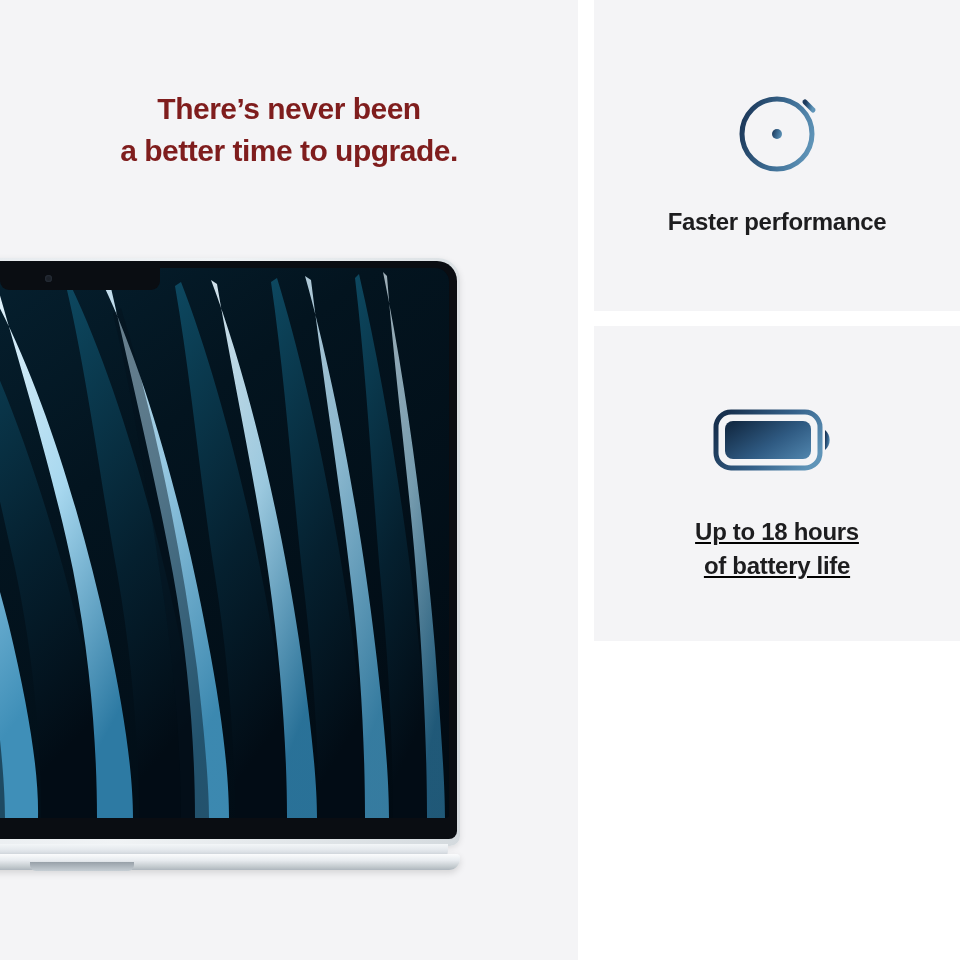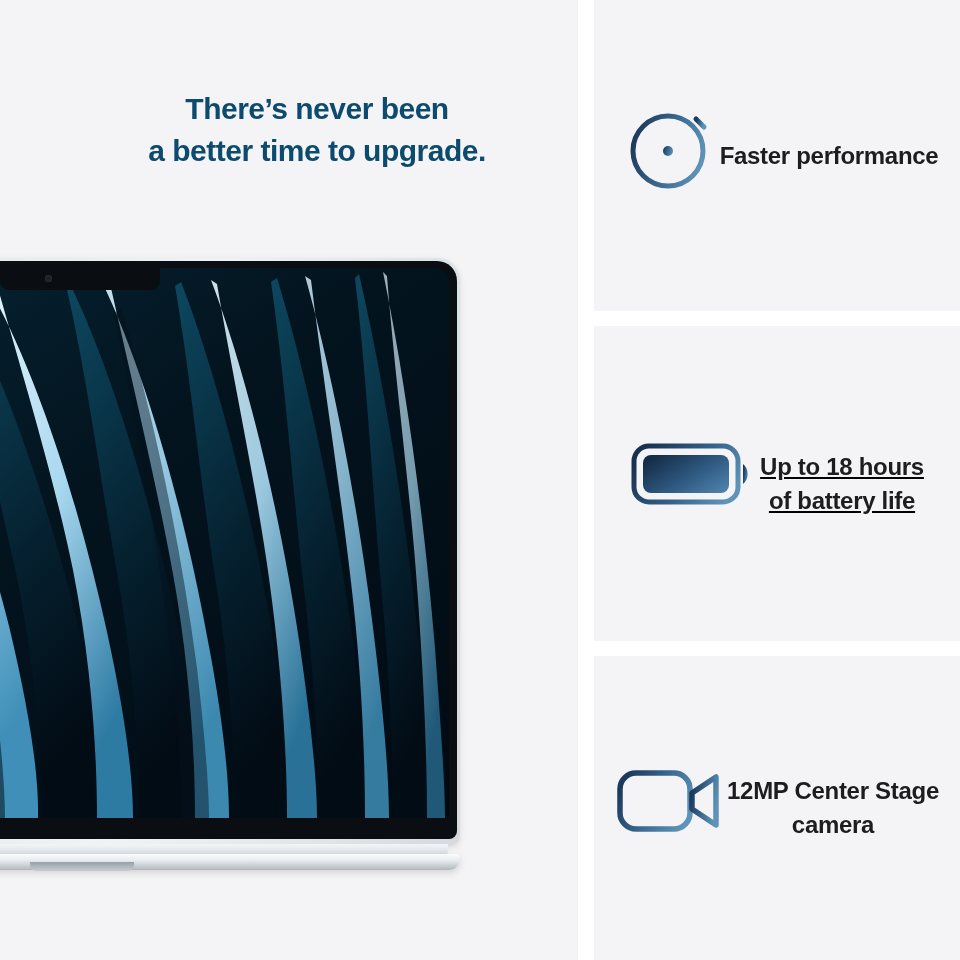--- a/index.html
+++ b/index.html
@@ -30,23 +30,22 @@
   .headline {
     position: absolute;
     left: 0;
     top: 88px;
     width: 578px;
     text-align: center;
     font-size: 30px;
     line-height: 42px;
     font-weight: bold;
     letter-spacing: -0.5px;
-    color: #0c4a6e;
+    color: #7f1d1d;
     white-space: pre-line;
-    margin-left: 28px;
   }
 
   
   .macbook {
     position: absolute;
     left: -300px;
     top: 258px;
     width: 760px;
     height: 610px;
   }
@@ -144,21 +143,21 @@
     top: 0;
     width: 366px;
     height: 960px;
   }
   .feature-card {
     position: absolute;
     left: 0;
     width: 366px;
     background: #f4f4f6;
     display: flex;
-    flex-direction: row;
+    flex-direction: column;
     align-items: center;
     justify-content: center;
   }
   #card-0 { top: 0px;   height: 311px; }
   #card-1 { top: 326px; height: 315px; text-decoration: underline; }
   #card-2 { top: 656px; height: 304px; }
 
   .icon-wrap {
     display: flex;
     align-items: center;
@@ -303,32 +302,15 @@
           </defs>
           <rect x="4" y="10" width="104" height="56" rx="15" stroke="url(#gIcon2)" stroke-width="5" fill="none"></rect>
           <rect x="13" y="19" width="86" height="38" rx="8" fill="url(#gFill2)"></rect>
           <path d="M113,28 a13,13 0 0 1 0,20 Z" fill="url(#gIcon2)"></path>
         </svg>
       </div>
       <div class="feature-label">Up to 18 hours
 of battery life</div>
     </div>
 
-    <div class="feature-card" id="card-2">
-      <div class="icon-wrap">
-        <svg width="112" height="80" viewBox="0 0 112 80" fill="none">
-          <defs>
-            <linearGradient id="gIcon3" x1="0" y1="0.3" x2="1" y2="0.7">
-              <stop offset="0%" stop-color="#1d3a5c"></stop>
-              <stop offset="55%" stop-color="#3d6d94"></stop>
-              <stop offset="100%" stop-color="#5f94b8"></stop>
-            </linearGradient>
-          </defs>
-          <rect x="5" y="12" width="70" height="56" rx="16" stroke="url(#gIcon3)" stroke-width="5.5" fill="none"></rect>
-          <path d="M77,32 L101,16 L101,64 L77,48 Z" stroke="url(#gIcon3)" stroke-width="5.5" stroke-linejoin="round" fill="none"></path>
-        </svg>
-      </div>
-      <div class="feature-label">12MP Center Stage
-camera</div>
-    </div>
 
   </div>
 </div>
 
 </body></html>

